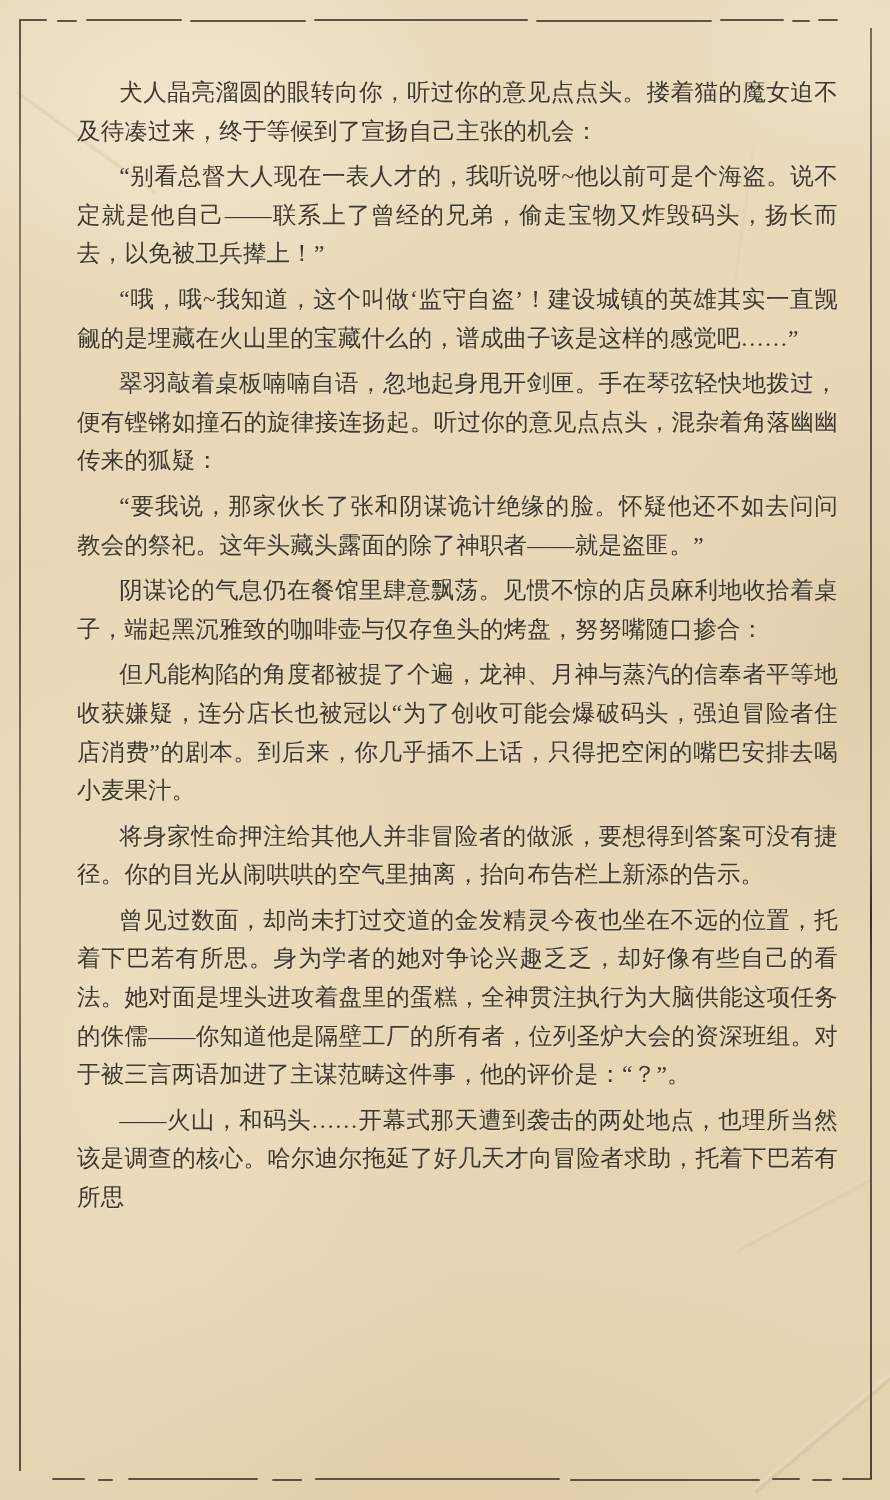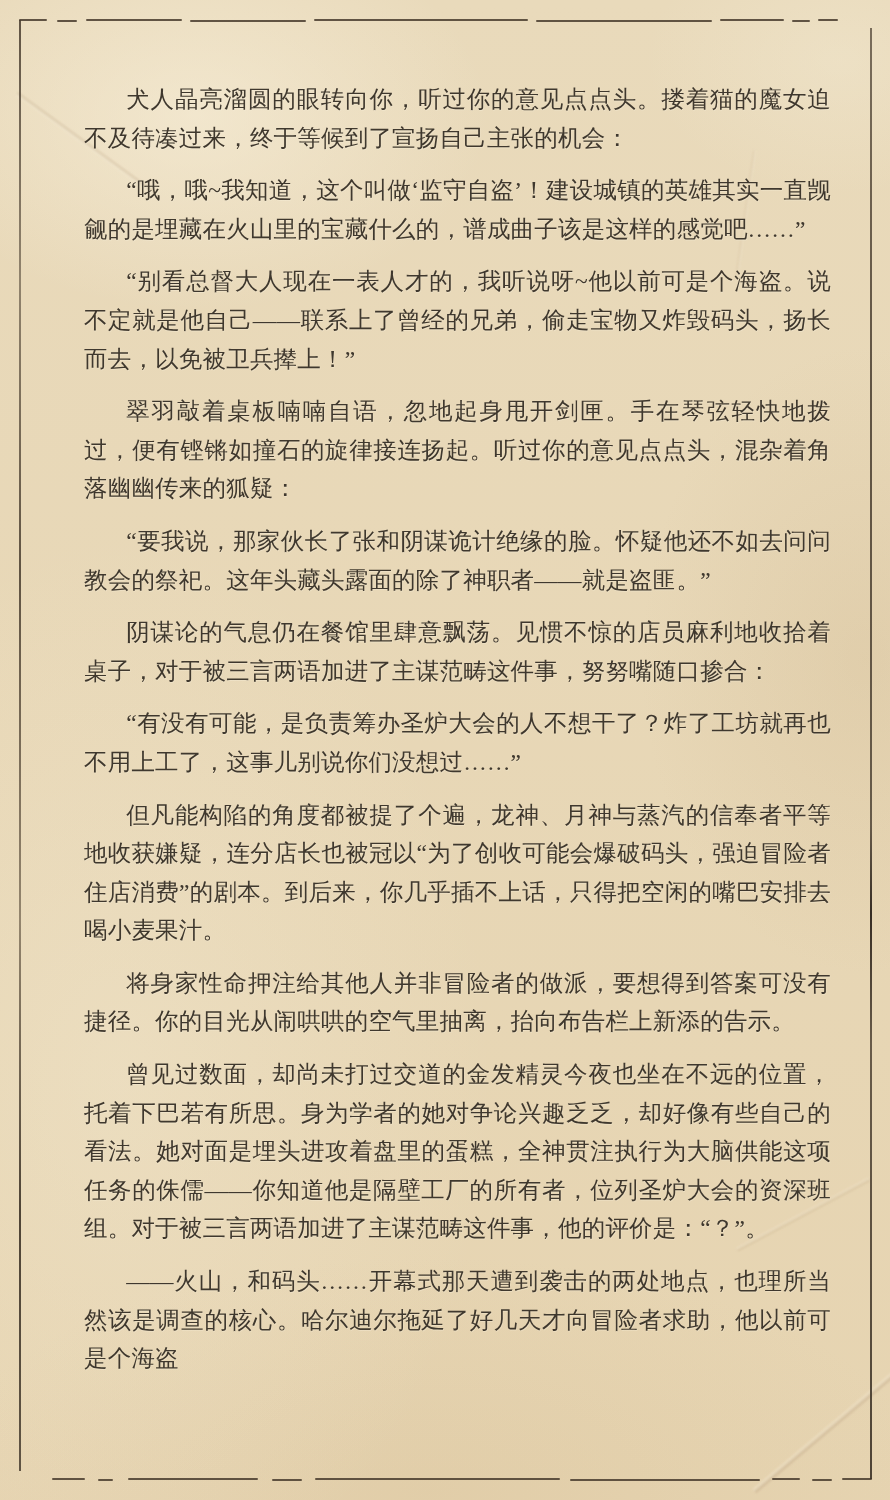--- a/index.html
+++ b/index.html
@@ -62,21 +62,21 @@
   }
   
   .content{
     position:absolute;left:70px;right:45px;top:66px;
     color:var(--ink-text,#3f382e);
     font-size:23.5px;line-height:38.6px;
     text-align:justify;text-justify:inter-ideograph;
     letter-spacing:0.2px;
     text-shadow:0.5px 1px 0 rgba(250,242,222,0.35);
   }
-  .para{margin:14px;padding:0;text-indent:1.8em;}
+  .para{margin:7px;padding:0;text-indent:1.8em;}
 </style>
 </head>
 <body>
 
 <div class="page">
 
   <div class="crease crease-a"></div>
   <div class="crease crease-b"></div>
   <div class="crease crease-c"></div>
   <div class="crease crease-d"></div>
@@ -101,25 +101,24 @@
     <i style="left:518px;width:190px;"></i>
     <i style="left:720px;width:28px;"></i>
     <i style="left:760px;width:20px;"></i>
     <i style="left:790px;width:30px;"></i>
   </div>
   <div class="vline vline-left"></div>
   <div class="vline vline-right"></div>
 
   <div class="content">
       <p class="para">犬人晶亮溜圆的眼转向你，听过你的意见点点头。搂着猫的魔女迫不及待凑过来，终于等候到了宣扬自己主张的机会：</p>
+      <p class="para">“别看总督大人现在一表人才的，我听说呀~他以前可是个海盗。说不定就是他自己——联系上了曾经的兄弟，偷走宝物又炸毁码头，扬长而去，以免被卫兵撵上！”</p>
       <p class="para">“哦，哦~我知道，这个叫做‘监守自盗’！建设城镇的英雄其实一直觊觎的是埋藏在火山里的宝藏什么的，谱成曲子该是这样的感觉吧……”</p>
-      <p class="para">“别看总督大人现在一表人才的，我听说呀~他以前可是个海盗。说不定就是他自己——联系上了曾经的兄弟，偷走宝物又炸毁码头，扬长而去，以免被卫兵撵上！”</p>
       <p class="para">翠羽敲着桌板喃喃自语，忽地起身甩开剑匣。手在琴弦轻快地拨过，便有铿锵如撞石的旋律接连扬起。听过你的意见点点头，混杂着角落幽幽传来的狐疑：</p>
       <p class="para">“要我说，那家伙长了张和阴谋诡计绝缘的脸。怀疑他还不如去问问教会的祭祀。这年头藏头露面的除了神职者——就是盗匪。”</p>
-      <p class="para">阴谋论的气息仍在餐馆里肆意飘荡。见惯不惊的店员麻利地收拾着桌子，对于被三言两语加进了主谋范畴这件事，努努嘴随口掺合：</p>
-      <p class="para">“有没有可能，是负责筹办圣炉大会的人不想干了？炸了工坊就再也不用上工了，这事儿别说你们没想过……”</p>
+      <p class="para">阴谋论的气息仍在餐馆里肆意飘荡。见惯不惊的店员麻利地收拾着桌子，端起黑沉雅致的咖啡壶与仅存鱼头的烤盘，努努嘴随口掺合：</p>
       <p class="para">但凡能构陷的角度都被提了个遍，龙神、月神与蒸汽的信奉者平等地收获嫌疑，连分店长也被冠以“为了创收可能会爆破码头，强迫冒险者住店消费”的剧本。到后来，你几乎插不上话，只得把空闲的嘴巴安排去喝小麦果汁。</p>
       <p class="para">将身家性命押注给其他人并非冒险者的做派，要想得到答案可没有捷径。你的目光从闹哄哄的空气里抽离，抬向布告栏上新添的告示。</p>
       <p class="para">曾见过数面，却尚未打过交道的金发精灵今夜也坐在不远的位置，托着下巴若有所思。身为学者的她对争论兴趣乏乏，却好像有些自己的看法。她对面是埋头进攻着盘里的蛋糕，全神贯注执行为大脑供能这项任务的侏儒——你知道他是隔壁工厂的所有者，位列圣炉大会的资深班组。对于被三言两语加进了主谋范畴这件事，他的评价是：“？”。</p>
-      <p class="para">——火山，和码头……开幕式那天遭到袭击的两处地点，也理所当然该是调查的核心。哈尔迪尔拖延了好几天才向冒险者求助，他以前可是个海盗</p>
+      <p class="para">——火山，和码头……开幕式那天遭到袭击的两处地点，也理所当然该是调查的核心。哈尔迪尔拖延了好几天才向冒险者求助，托着下巴若有所思</p>
     </div>
 
 </div>
 
 </body></html>

